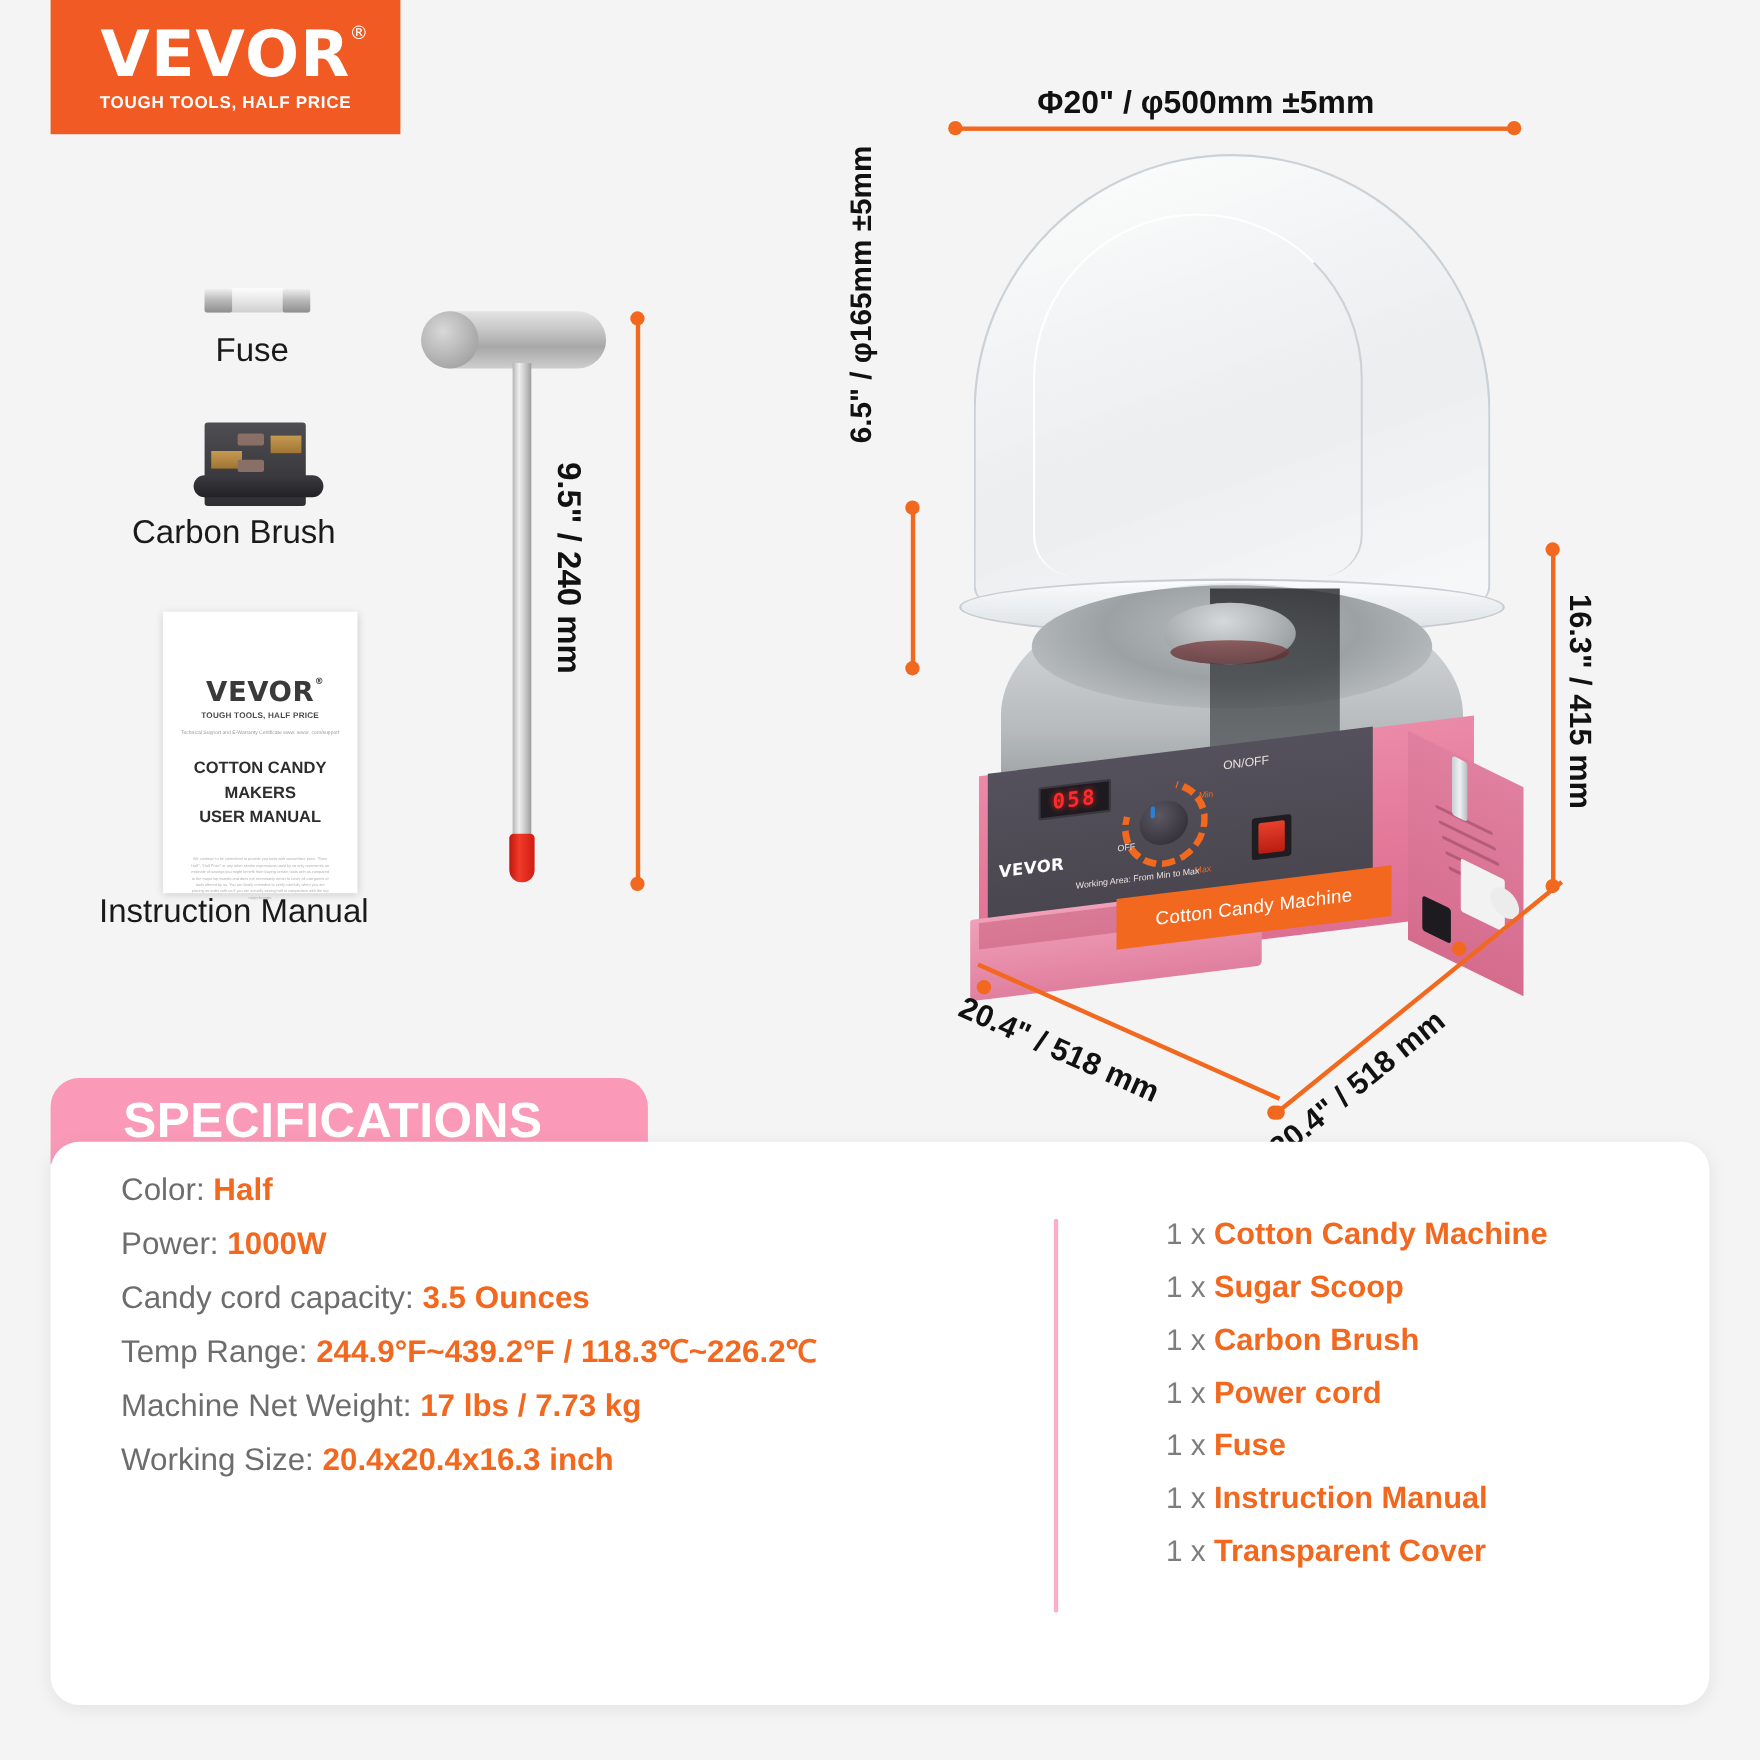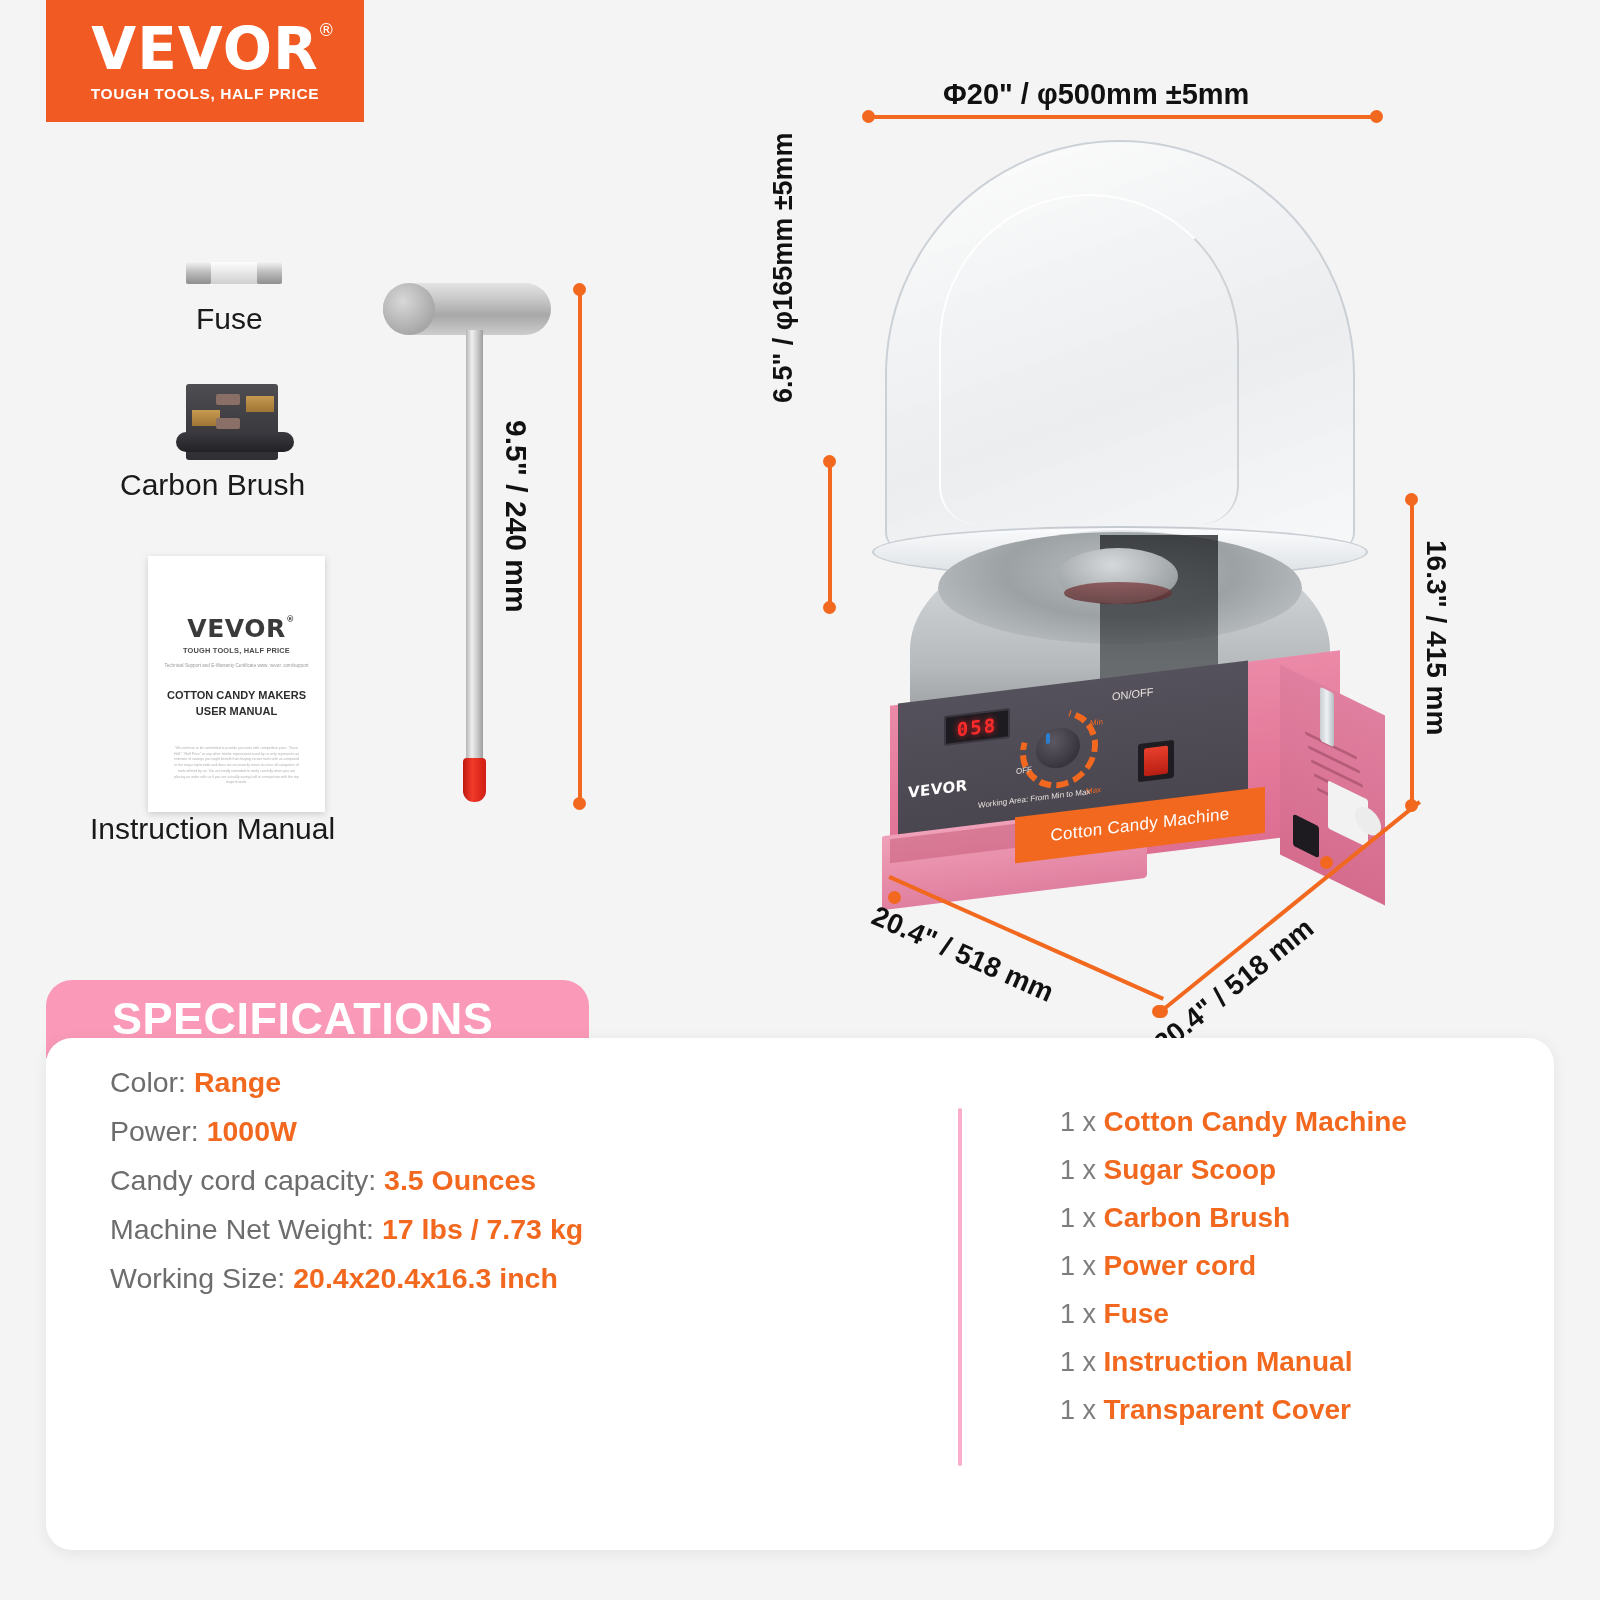--- a/index.html
+++ b/index.html
@@ -77,21 +77,21 @@
   }
   .man-logo {
     font-size: 25px; font-weight: bold; color: #3a3a3a;
     letter-spacing: .5px; position: relative;
     font-family: "DejaVu Sans", sans-serif;
   }
   .man-logo sup { font-size: 8px; position: absolute; top: 1px; right: -9px; }
   .man-tag { font-size: 7.4px; font-weight: bold; color: #4a4a4a; margin-top: 3px; letter-spacing: .2px;}
   .man-sub { font-size: 4.6px; color: #9a9a9a; margin-top: 8px; }
   .man-title {
-    font-size: 11px; font-weight: bold; color: #2d2d2d;
+    font-size: 15px; font-weight: bold; color: #2d2d2d;
     margin-top: 20px; text-align: center; line-height: 1.45;
   }
   .man-para {
     margin-top: 26px; width: 126px; font-size: 3.5px;
     color: #b0b0b0; text-align: center; line-height: 1.65;
   }
 
   
   .scoop-head {
     position: absolute; left: 383px; top: 283px;
@@ -455,29 +455,32 @@
 <div class="dot" style="left:1320px; top:856px;"></div>
 <div class="dimlabel" style="left:1148px; top:1035px; font-size:28px; transform:rotate(-39deg); transform-origin:left top;">20.4" / 518 mm</div>
 
 <div class="spec-tab">
   <span>SPECIFICATIONS</span>
 </div>
 <div class="spec-card"></div>
 
 <div class="spec-list">
   <div class="spec-row">
-    <span>Color: </span><b>Range</b>
+    <span>Color: </span><b>Half</b>
   </div>
   <div class="spec-row">
     <span>Power: </span><b>1000W</b>
   </div>
   <div class="spec-row">
     <span>Candy cord capacity: </span><b>3.5 Ounces</b>
   </div>
   <div class="spec-row">
+    <span>Temp Range: </span><b>244.9°F~439.2°F / 118.3℃~226.2℃</b>
+  </div>
+  <div class="spec-row">
     <span>Machine Net Weight: </span><b>17 lbs /  7.73 kg</b>
   </div>
   <div class="spec-row">
     <span>Working Size: </span><b>20.4x20.4x16.3 inch</b>
   </div>
 </div>
 
 <div class="divider"></div>
 
 <div class="pkg-list">

